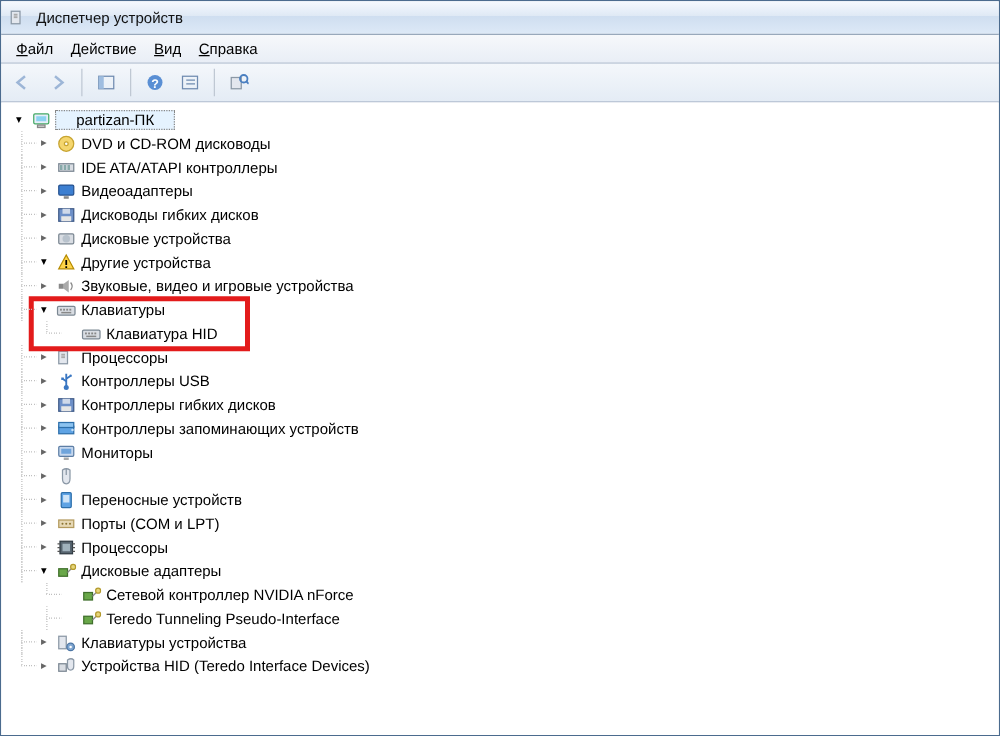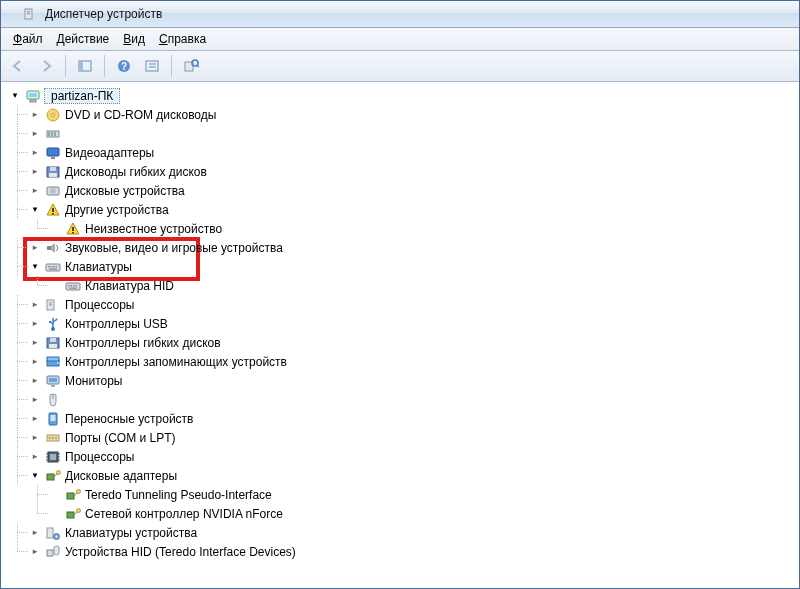--- a/index.html
+++ b/index.html
@@ -1,17 +1,17 @@
 <!DOCTYPE html>
 <html><head>
 <meta charset="utf-8">
 <style>
 html,body{margin:0;padding:0;font-family:"Segoe UI",Tahoma,sans-serif;font-size:12px;color:#000;background:#ece9d8}
 .window{width:800px;height:589px;background:#fff;box-sizing:border-box;display:flex;flex-direction:column;border:1px solid #4b6b8e}
-.titlebar{height:26px;background:linear-gradient(#f5f9fe,#dfe9f5 45%,#cfdef0 46%,#dde9f7);border-bottom:1px solid #98a8bb;display:flex;align-items:center;padding:0 22px;gap:6px}
+.titlebar{height:26px;background:linear-gradient(#f5f9fe,#dfe9f5 45%,#cfdef0 46%,#dde9f7);border-bottom:1px solid #98a8bb;display:flex;align-items:center;padding:0 6px;gap:6px}
 .title-icon{width:16px;height:16px;display:inline-flex;align-items:center;justify-content:center}
 .title-text{font-size:12px;color:#111}
 .menubar{height:22px;background:linear-gradient(#f6f8fb,#e9eef6);border-bottom:1px solid #a9b8cb;display:flex;align-items:center;padding:0 6px;gap:2px}
 .menu-item{padding:2px 6px;cursor:pointer}
 .menu-item span{border-bottom:0}
 .menu-item u{text-decoration:underline}
 .toolbar{height:30px;background:linear-gradient(#f4f7fb,#e4ecf5);border-bottom:1px solid #a9b8cb;display:flex;align-items:center;padding:0 4px;gap:2px}
 .tbtn{width:24px;height:24px;display:flex;align-items:center;justify-content:center;border:1px solid transparent;border-radius:3px;cursor:pointer}
 .tbtn.disabled{opacity:.45;cursor:default}
 .tb-sep{width:1px;height:22px;background:#bfc8d3;margin:0 4px}
@@ -21,21 +21,21 @@
 .tree{padding-left:6px}
 .tree-children{padding-left:0}
 .row{display:flex;align-items:center;height:19px;white-space:nowrap}
 .twisty{width:12px;height:12px;margin-right:4px;display:inline-flex;align-items:center;justify-content:center;flex:none;cursor:pointer}
 .twisty.none{visibility:hidden}
 .tri{font-size:9px;color:#666;line-height:9px}
 .tri.open{color:#000}
 .lines{position:relative;width:20px;height:19px;flex:none}
 .dev-icon{width:16px;height:16px;margin-right:4px;flex:none;display:inline-flex;align-items:center;justify-content:center}
 .row-label{position:relative}
-.row.selected .row-label{background:#e5f3ff;border:1px dotted #888;padding:0 6px;margin:-1px -1px -1px -1px}
+.row.selected .row-label{background:#e5f3ff;border:1px dotted #888;padding:0 16px;margin:-1px -1px -1px -1px}
 .highlight-box{position:absolute;border:4px solid #e31b1b;box-sizing:border-box;pointer-events:none}
 
 svg{display:block}
 </style>
 </head>
 <body>
 
 <svg width="0" height="0" style="position:absolute">
 <defs>
   <g id="ic-computer">
@@ -249,20 +249,21 @@
                   <span style="position: absolute; left: 8px; top: 9px; height: 1px; width: 12px; background: repeating-linear-gradient(90deg, rgb(191, 191, 191) 0px, rgb(191, 191, 191) 1px, transparent 1px, transparent 2px);"></span>
                 </span>
                 <span class="twisty">
                   <span class="tri">▸</span>
                 </span>
                 <span class="dev-icon">
                   <svg width="16" height="16">
                     <use href="#ic-ide"></use>
                   </svg>
                 </span>
+                <span class="row-label">IDE ATA/ATAPI контроллеры</span>
               </div>
             </li>
             <li>
               <div class="row">
                 <span class="lines" style="width: 20px;">
                   <span style="position: absolute; left: 8px; top: 0px; bottom: 0px; width: 1px; background: repeating-linear-gradient(rgb(191, 191, 191) 0px, rgb(191, 191, 191) 1px, transparent 1px, transparent 2px);"></span>
                   <span style="position: absolute; left: 8px; top: 9px; height: 1px; width: 12px; background: repeating-linear-gradient(90deg, rgb(191, 191, 191) 0px, rgb(191, 191, 191) 1px, transparent 1px, transparent 2px);"></span>
                 </span>
                 <span class="twisty">
                   <span class="tri">▸</span>
@@ -317,297 +318,278 @@
                 </span>
                 <span class="twisty">
                   <span class="tri open">▾</span>
                 </span>
                 <span class="dev-icon">
                   <svg width="16" height="16">
                     <use href="#ic-warning"></use>
                   </svg>
                 </span>
                 <span class="row-label">Другие устройства</span>
+              </div>
+            </li>
+            <li>
+              <div class="row">
+                <span class="lines" style="width: 20px;">
+                  <span style="position: absolute; left: 8px; top: 0px; bottom: 0px; width: 1px; background: repeating-linear-gradient(rgb(191, 191, 191) 0px, rgb(191, 191, 191) 1px, transparent 1px, transparent 2px);"></span>
+                  <span style="position: absolute; left: 8px; top: 9px; height: 1px; width: 12px; background: repeating-linear-gradient(90deg, rgb(191, 191, 191) 0px, rgb(191, 191, 191) 1px, transparent 1px, transparent 2px);"></span>
+                </span>
+                <span class="twisty">
+                  <span class="tri">▸</span>
+                </span>
+                <span class="dev-icon">
+                  <svg width="16" height="16">
+                    <use href="#ic-speaker"></use>
+                  </svg>
+                </span>
+                <span class="row-label">Звуковые, видео и игровые устройства</span>
+              </div>
+            </li>
+            <li>
+              <div class="row">
+                <span class="lines" style="width: 20px;">
+                  <span style="position: absolute; left: 8px; top: 0px; bottom: 0px; width: 1px; background: repeating-linear-gradient(rgb(191, 191, 191) 0px, rgb(191, 191, 191) 1px, transparent 1px, transparent 2px);"></span>
+                  <span style="position: absolute; left: 8px; top: 9px; height: 1px; width: 12px; background: repeating-linear-gradient(90deg, rgb(191, 191, 191) 0px, rgb(191, 191, 191) 1px, transparent 1px, transparent 2px);"></span>
+                </span>
+                <span class="twisty">
+                  <span class="tri open">▾</span>
+                </span>
+                <span class="dev-icon">
+                  <svg width="16" height="16">
+                    <use href="#ic-keyboard"></use>
+                  </svg>
+                </span>
+                <span class="row-label">Клавиатуры</span>
               </div>
               <ul class="tree-children">
                 <li>
                   <div class="row">
                     <span class="lines" style="width: 40px;">
                       <span style="position: absolute; left: 28px; top: 0px; bottom: auto; width: 1px; background: repeating-linear-gradient(rgb(191, 191, 191) 0px, rgb(191, 191, 191) 1px, transparent 1px, transparent 2px); height: 10px;"></span>
                       <span style="position: absolute; left: 28px; top: 9px; height: 1px; width: 12px; background: repeating-linear-gradient(90deg, rgb(191, 191, 191) 0px, rgb(191, 191, 191) 1px, transparent 1px, transparent 2px);"></span>
                     </span>
                     <span class="twisty none">
                       <span class="tri">▸</span>
                     </span>
                     <span class="dev-icon">
                       <svg width="16" height="16">
-                        <use href="#ic-warning"></use>
+                        <use href="#ic-keyboard"></use>
                       </svg>
                     </span>
-                    <span class="row-label">Неизвестное устройство</span>
+                    <span class="row-label">Клавиатура HID</span>
                   </div>
                 </li>
               </ul>
             </li>
             <li>
               <div class="row">
                 <span class="lines" style="width: 20px;">
                   <span style="position: absolute; left: 8px; top: 0px; bottom: 0px; width: 1px; background: repeating-linear-gradient(rgb(191, 191, 191) 0px, rgb(191, 191, 191) 1px, transparent 1px, transparent 2px);"></span>
                   <span style="position: absolute; left: 8px; top: 9px; height: 1px; width: 12px; background: repeating-linear-gradient(90deg, rgb(191, 191, 191) 0px, rgb(191, 191, 191) 1px, transparent 1px, transparent 2px);"></span>
                 </span>
                 <span class="twisty">
                   <span class="tri">▸</span>
                 </span>
                 <span class="dev-icon">
                   <svg width="16" height="16">
-                    <use href="#ic-speaker"></use>
-                  </svg>
-                </span>
-                <span class="row-label">Звуковые, видео и игровые устройства</span>
+                    <use href="#ic-pc"></use>
+                  </svg>
+                </span>
+                <span class="row-label">Процессоры</span>
+              </div>
+            </li>
+            <li>
+              <div class="row">
+                <span class="lines" style="width: 20px;">
+                  <span style="position: absolute; left: 8px; top: 0px; bottom: 0px; width: 1px; background: repeating-linear-gradient(rgb(191, 191, 191) 0px, rgb(191, 191, 191) 1px, transparent 1px, transparent 2px);"></span>
+                  <span style="position: absolute; left: 8px; top: 9px; height: 1px; width: 12px; background: repeating-linear-gradient(90deg, rgb(191, 191, 191) 0px, rgb(191, 191, 191) 1px, transparent 1px, transparent 2px);"></span>
+                </span>
+                <span class="twisty">
+                  <span class="tri">▸</span>
+                </span>
+                <span class="dev-icon">
+                  <svg width="16" height="16">
+                    <use href="#ic-usb"></use>
+                  </svg>
+                </span>
+                <span class="row-label">Контроллеры USB</span>
+              </div>
+            </li>
+            <li>
+              <div class="row">
+                <span class="lines" style="width: 20px;">
+                  <span style="position: absolute; left: 8px; top: 0px; bottom: 0px; width: 1px; background: repeating-linear-gradient(rgb(191, 191, 191) 0px, rgb(191, 191, 191) 1px, transparent 1px, transparent 2px);"></span>
+                  <span style="position: absolute; left: 8px; top: 9px; height: 1px; width: 12px; background: repeating-linear-gradient(90deg, rgb(191, 191, 191) 0px, rgb(191, 191, 191) 1px, transparent 1px, transparent 2px);"></span>
+                </span>
+                <span class="twisty">
+                  <span class="tri">▸</span>
+                </span>
+                <span class="dev-icon">
+                  <svg width="16" height="16">
+                    <use href="#ic-floppy"></use>
+                  </svg>
+                </span>
+                <span class="row-label">Контроллеры гибких дисков</span>
+              </div>
+            </li>
+            <li>
+              <div class="row">
+                <span class="lines" style="width: 20px;">
+                  <span style="position: absolute; left: 8px; top: 0px; bottom: 0px; width: 1px; background: repeating-linear-gradient(rgb(191, 191, 191) 0px, rgb(191, 191, 191) 1px, transparent 1px, transparent 2px);"></span>
+                  <span style="position: absolute; left: 8px; top: 9px; height: 1px; width: 12px; background: repeating-linear-gradient(90deg, rgb(191, 191, 191) 0px, rgb(191, 191, 191) 1px, transparent 1px, transparent 2px);"></span>
+                </span>
+                <span class="twisty">
+                  <span class="tri">▸</span>
+                </span>
+                <span class="dev-icon">
+                  <svg width="16" height="16">
+                    <use href="#ic-storage"></use>
+                  </svg>
+                </span>
+                <span class="row-label">Контроллеры запоминающих устройств</span>
+              </div>
+            </li>
+            <li>
+              <div class="row">
+                <span class="lines" style="width: 20px;">
+                  <span style="position: absolute; left: 8px; top: 0px; bottom: 0px; width: 1px; background: repeating-linear-gradient(rgb(191, 191, 191) 0px, rgb(191, 191, 191) 1px, transparent 1px, transparent 2px);"></span>
+                  <span style="position: absolute; left: 8px; top: 9px; height: 1px; width: 12px; background: repeating-linear-gradient(90deg, rgb(191, 191, 191) 0px, rgb(191, 191, 191) 1px, transparent 1px, transparent 2px);"></span>
+                </span>
+                <span class="twisty">
+                  <span class="tri">▸</span>
+                </span>
+                <span class="dev-icon">
+                  <svg width="16" height="16">
+                    <use href="#ic-monitor"></use>
+                  </svg>
+                </span>
+                <span class="row-label">Мониторы</span>
+              </div>
+            </li>
+            <li>
+              <div class="row">
+                <span class="lines" style="width: 20px;">
+                  <span style="position: absolute; left: 8px; top: 0px; bottom: 0px; width: 1px; background: repeating-linear-gradient(rgb(191, 191, 191) 0px, rgb(191, 191, 191) 1px, transparent 1px, transparent 2px);"></span>
+                  <span style="position: absolute; left: 8px; top: 9px; height: 1px; width: 12px; background: repeating-linear-gradient(90deg, rgb(191, 191, 191) 0px, rgb(191, 191, 191) 1px, transparent 1px, transparent 2px);"></span>
+                </span>
+                <span class="twisty">
+                  <span class="tri">▸</span>
+                </span>
+                <span class="dev-icon">
+                  <svg width="16" height="16">
+                    <use href="#ic-mouse"></use>
+                  </svg>
+                </span>
+              </div>
+            </li>
+            <li>
+              <div class="row">
+                <span class="lines" style="width: 20px;">
+                  <span style="position: absolute; left: 8px; top: 0px; bottom: 0px; width: 1px; background: repeating-linear-gradient(rgb(191, 191, 191) 0px, rgb(191, 191, 191) 1px, transparent 1px, transparent 2px);"></span>
+                  <span style="position: absolute; left: 8px; top: 9px; height: 1px; width: 12px; background: repeating-linear-gradient(90deg, rgb(191, 191, 191) 0px, rgb(191, 191, 191) 1px, transparent 1px, transparent 2px);"></span>
+                </span>
+                <span class="twisty">
+                  <span class="tri">▸</span>
+                </span>
+                <span class="dev-icon">
+                  <svg width="16" height="16">
+                    <use href="#ic-portable"></use>
+                  </svg>
+                </span>
+                <span class="row-label">Переносные устройств</span>
+              </div>
+            </li>
+            <li>
+              <div class="row">
+                <span class="lines" style="width: 20px;">
+                  <span style="position: absolute; left: 8px; top: 0px; bottom: 0px; width: 1px; background: repeating-linear-gradient(rgb(191, 191, 191) 0px, rgb(191, 191, 191) 1px, transparent 1px, transparent 2px);"></span>
+                  <span style="position: absolute; left: 8px; top: 9px; height: 1px; width: 12px; background: repeating-linear-gradient(90deg, rgb(191, 191, 191) 0px, rgb(191, 191, 191) 1px, transparent 1px, transparent 2px);"></span>
+                </span>
+                <span class="twisty">
+                  <span class="tri">▸</span>
+                </span>
+                <span class="dev-icon">
+                  <svg width="16" height="16">
+                    <use href="#ic-port"></use>
+                  </svg>
+                </span>
+                <span class="row-label">Порты (COM и LPT)</span>
+              </div>
+            </li>
+            <li>
+              <div class="row">
+                <span class="lines" style="width: 20px;">
+                  <span style="position: absolute; left: 8px; top: 0px; bottom: 0px; width: 1px; background: repeating-linear-gradient(rgb(191, 191, 191) 0px, rgb(191, 191, 191) 1px, transparent 1px, transparent 2px);"></span>
+                  <span style="position: absolute; left: 8px; top: 9px; height: 1px; width: 12px; background: repeating-linear-gradient(90deg, rgb(191, 191, 191) 0px, rgb(191, 191, 191) 1px, transparent 1px, transparent 2px);"></span>
+                </span>
+                <span class="twisty">
+                  <span class="tri">▸</span>
+                </span>
+                <span class="dev-icon">
+                  <svg width="16" height="16">
+                    <use href="#ic-cpu"></use>
+                  </svg>
+                </span>
+                <span class="row-label">Процессоры</span>
               </div>
             </li>
             <li>
               <div class="row">
                 <span class="lines" style="width: 20px;">
                   <span style="position: absolute; left: 8px; top: 0px; bottom: 0px; width: 1px; background: repeating-linear-gradient(rgb(191, 191, 191) 0px, rgb(191, 191, 191) 1px, transparent 1px, transparent 2px);"></span>
                   <span style="position: absolute; left: 8px; top: 9px; height: 1px; width: 12px; background: repeating-linear-gradient(90deg, rgb(191, 191, 191) 0px, rgb(191, 191, 191) 1px, transparent 1px, transparent 2px);"></span>
                 </span>
                 <span class="twisty">
                   <span class="tri open">▾</span>
                 </span>
                 <span class="dev-icon">
                   <svg width="16" height="16">
-                    <use href="#ic-keyboard"></use>
-                  </svg>
-                </span>
-                <span class="row-label">Клавиатуры</span>
+                    <use href="#ic-net"></use>
+                  </svg>
+                </span>
+                <span class="row-label">Дисковые адаптеры</span>
               </div>
               <ul class="tree-children">
                 <li>
                   <div class="row">
                     <span class="lines" style="width: 40px;">
                       <span style="position: absolute; left: 28px; top: 0px; bottom: auto; width: 1px; background: repeating-linear-gradient(rgb(191, 191, 191) 0px, rgb(191, 191, 191) 1px, transparent 1px, transparent 2px); height: 10px;"></span>
                       <span style="position: absolute; left: 28px; top: 9px; height: 1px; width: 12px; background: repeating-linear-gradient(90deg, rgb(191, 191, 191) 0px, rgb(191, 191, 191) 1px, transparent 1px, transparent 2px);"></span>
                     </span>
                     <span class="twisty none">
                       <span class="tri">▸</span>
                     </span>
                     <span class="dev-icon">
                       <svg width="16" height="16">
-                        <use href="#ic-keyboard"></use>
+                        <use href="#ic-net"></use>
                       </svg>
                     </span>
-                    <span class="row-label">Клавиатура HID</span>
+                    <span class="row-label">Сетевой контроллер NVIDIA nForce</span>
                   </div>
                 </li>
-              </ul>
-            </li>
-            <li>
-              <div class="row">
-                <span class="lines" style="width: 20px;">
-                  <span style="position: absolute; left: 8px; top: 0px; bottom: 0px; width: 1px; background: repeating-linear-gradient(rgb(191, 191, 191) 0px, rgb(191, 191, 191) 1px, transparent 1px, transparent 2px);"></span>
-                  <span style="position: absolute; left: 8px; top: 9px; height: 1px; width: 12px; background: repeating-linear-gradient(90deg, rgb(191, 191, 191) 0px, rgb(191, 191, 191) 1px, transparent 1px, transparent 2px);"></span>
-                </span>
-                <span class="twisty">
-                  <span class="tri">▸</span>
-                </span>
-                <span class="dev-icon">
-                  <svg width="16" height="16">
-                    <use href="#ic-pc"></use>
-                  </svg>
-                </span>
-                <span class="row-label">Процессоры</span>
-              </div>
-            </li>
-            <li>
-              <div class="row">
-                <span class="lines" style="width: 20px;">
-                  <span style="position: absolute; left: 8px; top: 0px; bottom: 0px; width: 1px; background: repeating-linear-gradient(rgb(191, 191, 191) 0px, rgb(191, 191, 191) 1px, transparent 1px, transparent 2px);"></span>
-                  <span style="position: absolute; left: 8px; top: 9px; height: 1px; width: 12px; background: repeating-linear-gradient(90deg, rgb(191, 191, 191) 0px, rgb(191, 191, 191) 1px, transparent 1px, transparent 2px);"></span>
-                </span>
-                <span class="twisty">
-                  <span class="tri">▸</span>
-                </span>
-                <span class="dev-icon">
-                  <svg width="16" height="16">
-                    <use href="#ic-usb"></use>
-                  </svg>
-                </span>
-                <span class="row-label">Контроллеры USB</span>
-              </div>
-            </li>
-            <li>
-              <div class="row">
-                <span class="lines" style="width: 20px;">
-                  <span style="position: absolute; left: 8px; top: 0px; bottom: 0px; width: 1px; background: repeating-linear-gradient(rgb(191, 191, 191) 0px, rgb(191, 191, 191) 1px, transparent 1px, transparent 2px);"></span>
-                  <span style="position: absolute; left: 8px; top: 9px; height: 1px; width: 12px; background: repeating-linear-gradient(90deg, rgb(191, 191, 191) 0px, rgb(191, 191, 191) 1px, transparent 1px, transparent 2px);"></span>
-                </span>
-                <span class="twisty">
-                  <span class="tri">▸</span>
-                </span>
-                <span class="dev-icon">
-                  <svg width="16" height="16">
-                    <use href="#ic-floppy"></use>
-                  </svg>
-                </span>
-                <span class="row-label">Контроллеры гибких дисков</span>
-              </div>
-            </li>
-            <li>
-              <div class="row">
-                <span class="lines" style="width: 20px;">
-                  <span style="position: absolute; left: 8px; top: 0px; bottom: 0px; width: 1px; background: repeating-linear-gradient(rgb(191, 191, 191) 0px, rgb(191, 191, 191) 1px, transparent 1px, transparent 2px);"></span>
-                  <span style="position: absolute; left: 8px; top: 9px; height: 1px; width: 12px; background: repeating-linear-gradient(90deg, rgb(191, 191, 191) 0px, rgb(191, 191, 191) 1px, transparent 1px, transparent 2px);"></span>
-                </span>
-                <span class="twisty">
-                  <span class="tri">▸</span>
-                </span>
-                <span class="dev-icon">
-                  <svg width="16" height="16">
-                    <use href="#ic-storage"></use>
-                  </svg>
-                </span>
-                <span class="row-label">Контроллеры запоминающих устройств</span>
-              </div>
-            </li>
-            <li>
-              <div class="row">
-                <span class="lines" style="width: 20px;">
-                  <span style="position: absolute; left: 8px; top: 0px; bottom: 0px; width: 1px; background: repeating-linear-gradient(rgb(191, 191, 191) 0px, rgb(191, 191, 191) 1px, transparent 1px, transparent 2px);"></span>
-                  <span style="position: absolute; left: 8px; top: 9px; height: 1px; width: 12px; background: repeating-linear-gradient(90deg, rgb(191, 191, 191) 0px, rgb(191, 191, 191) 1px, transparent 1px, transparent 2px);"></span>
-                </span>
-                <span class="twisty">
-                  <span class="tri">▸</span>
-                </span>
-                <span class="dev-icon">
-                  <svg width="16" height="16">
-                    <use href="#ic-monitor"></use>
-                  </svg>
-                </span>
-                <span class="row-label">Мониторы</span>
-              </div>
-            </li>
-            <li>
-              <div class="row">
-                <span class="lines" style="width: 20px;">
-                  <span style="position: absolute; left: 8px; top: 0px; bottom: 0px; width: 1px; background: repeating-linear-gradient(rgb(191, 191, 191) 0px, rgb(191, 191, 191) 1px, transparent 1px, transparent 2px);"></span>
-                  <span style="position: absolute; left: 8px; top: 9px; height: 1px; width: 12px; background: repeating-linear-gradient(90deg, rgb(191, 191, 191) 0px, rgb(191, 191, 191) 1px, transparent 1px, transparent 2px);"></span>
-                </span>
-                <span class="twisty">
-                  <span class="tri">▸</span>
-                </span>
-                <span class="dev-icon">
-                  <svg width="16" height="16">
-                    <use href="#ic-mouse"></use>
-                  </svg>
-                </span>
-              </div>
-            </li>
-            <li>
-              <div class="row">
-                <span class="lines" style="width: 20px;">
-                  <span style="position: absolute; left: 8px; top: 0px; bottom: 0px; width: 1px; background: repeating-linear-gradient(rgb(191, 191, 191) 0px, rgb(191, 191, 191) 1px, transparent 1px, transparent 2px);"></span>
-                  <span style="position: absolute; left: 8px; top: 9px; height: 1px; width: 12px; background: repeating-linear-gradient(90deg, rgb(191, 191, 191) 0px, rgb(191, 191, 191) 1px, transparent 1px, transparent 2px);"></span>
-                </span>
-                <span class="twisty">
-                  <span class="tri">▸</span>
-                </span>
-                <span class="dev-icon">
-                  <svg width="16" height="16">
-                    <use href="#ic-portable"></use>
-                  </svg>
-                </span>
-                <span class="row-label">Переносные устройств</span>
-              </div>
-            </li>
-            <li>
-              <div class="row">
-                <span class="lines" style="width: 20px;">
-                  <span style="position: absolute; left: 8px; top: 0px; bottom: 0px; width: 1px; background: repeating-linear-gradient(rgb(191, 191, 191) 0px, rgb(191, 191, 191) 1px, transparent 1px, transparent 2px);"></span>
-                  <span style="position: absolute; left: 8px; top: 9px; height: 1px; width: 12px; background: repeating-linear-gradient(90deg, rgb(191, 191, 191) 0px, rgb(191, 191, 191) 1px, transparent 1px, transparent 2px);"></span>
-                </span>
-                <span class="twisty">
-                  <span class="tri">▸</span>
-                </span>
-                <span class="dev-icon">
-                  <svg width="16" height="16">
-                    <use href="#ic-port"></use>
-                  </svg>
-                </span>
-                <span class="row-label">Порты (COM и LPT)</span>
-              </div>
-            </li>
-            <li>
-              <div class="row">
-                <span class="lines" style="width: 20px;">
-                  <span style="position: absolute; left: 8px; top: 0px; bottom: 0px; width: 1px; background: repeating-linear-gradient(rgb(191, 191, 191) 0px, rgb(191, 191, 191) 1px, transparent 1px, transparent 2px);"></span>
-                  <span style="position: absolute; left: 8px; top: 9px; height: 1px; width: 12px; background: repeating-linear-gradient(90deg, rgb(191, 191, 191) 0px, rgb(191, 191, 191) 1px, transparent 1px, transparent 2px);"></span>
-                </span>
-                <span class="twisty">
-                  <span class="tri">▸</span>
-                </span>
-                <span class="dev-icon">
-                  <svg width="16" height="16">
-                    <use href="#ic-cpu"></use>
-                  </svg>
-                </span>
-                <span class="row-label">Процессоры</span>
-              </div>
-            </li>
-            <li>
-              <div class="row">
-                <span class="lines" style="width: 20px;">
-                  <span style="position: absolute; left: 8px; top: 0px; bottom: 0px; width: 1px; background: repeating-linear-gradient(rgb(191, 191, 191) 0px, rgb(191, 191, 191) 1px, transparent 1px, transparent 2px);"></span>
-                  <span style="position: absolute; left: 8px; top: 9px; height: 1px; width: 12px; background: repeating-linear-gradient(90deg, rgb(191, 191, 191) 0px, rgb(191, 191, 191) 1px, transparent 1px, transparent 2px);"></span>
-                </span>
-                <span class="twisty">
-                  <span class="tri open">▾</span>
-                </span>
-                <span class="dev-icon">
-                  <svg width="16" height="16">
-                    <use href="#ic-net"></use>
-                  </svg>
-                </span>
-                <span class="row-label">Дисковые адаптеры</span>
-              </div>
-              <ul class="tree-children">
                 <li>
                   <div class="row">
                     <span class="lines" style="width: 40px;">
                       <span style="position: absolute; left: 28px; top: 0px; bottom: 0px; width: 1px; background: repeating-linear-gradient(rgb(191, 191, 191) 0px, rgb(191, 191, 191) 1px, transparent 1px, transparent 2px);"></span>
                       <span style="position: absolute; left: 28px; top: 9px; height: 1px; width: 12px; background: repeating-linear-gradient(90deg, rgb(191, 191, 191) 0px, rgb(191, 191, 191) 1px, transparent 1px, transparent 2px);"></span>
                     </span>
                     <span class="twisty none">
                       <span class="tri">▸</span>
                     </span>
                     <span class="dev-icon">
                       <svg width="16" height="16">
                         <use href="#ic-net"></use>
                       </svg>
                     </span>
                     <span class="row-label">Teredo Tunneling Pseudo-Interface</span>
                   </div>
                 </li>
-                <li>
-                  <div class="row">
-                    <span class="lines" style="width: 40px;">
-                      <span style="position: absolute; left: 28px; top: 0px; bottom: auto; width: 1px; background: repeating-linear-gradient(rgb(191, 191, 191) 0px, rgb(191, 191, 191) 1px, transparent 1px, transparent 2px); height: 10px;"></span>
-                      <span style="position: absolute; left: 28px; top: 9px; height: 1px; width: 12px; background: repeating-linear-gradient(90deg, rgb(191, 191, 191) 0px, rgb(191, 191, 191) 1px, transparent 1px, transparent 2px);"></span>
-                    </span>
-                    <span class="twisty none">
-                      <span class="tri">▸</span>
-                    </span>
-                    <span class="dev-icon">
-                      <svg width="16" height="16">
-                        <use href="#ic-net"></use>
-                      </svg>
-                    </span>
-                    <span class="row-label">Сетевой контроллер NVIDIA nForce</span>
-                  </div>
-                </li>
               </ul>
             </li>
             <li>
               <div class="row">
                 <span class="lines" style="width: 20px;">
                   <span style="position: absolute; left: 8px; top: 0px; bottom: 0px; width: 1px; background: repeating-linear-gradient(rgb(191, 191, 191) 0px, rgb(191, 191, 191) 1px, transparent 1px, transparent 2px);"></span>
                   <span style="position: absolute; left: 8px; top: 9px; height: 1px; width: 12px; background: repeating-linear-gradient(90deg, rgb(191, 191, 191) 0px, rgb(191, 191, 191) 1px, transparent 1px, transparent 2px);"></span>
                 </span>
                 <span class="twisty">
                   <span class="tri">▸</span>

